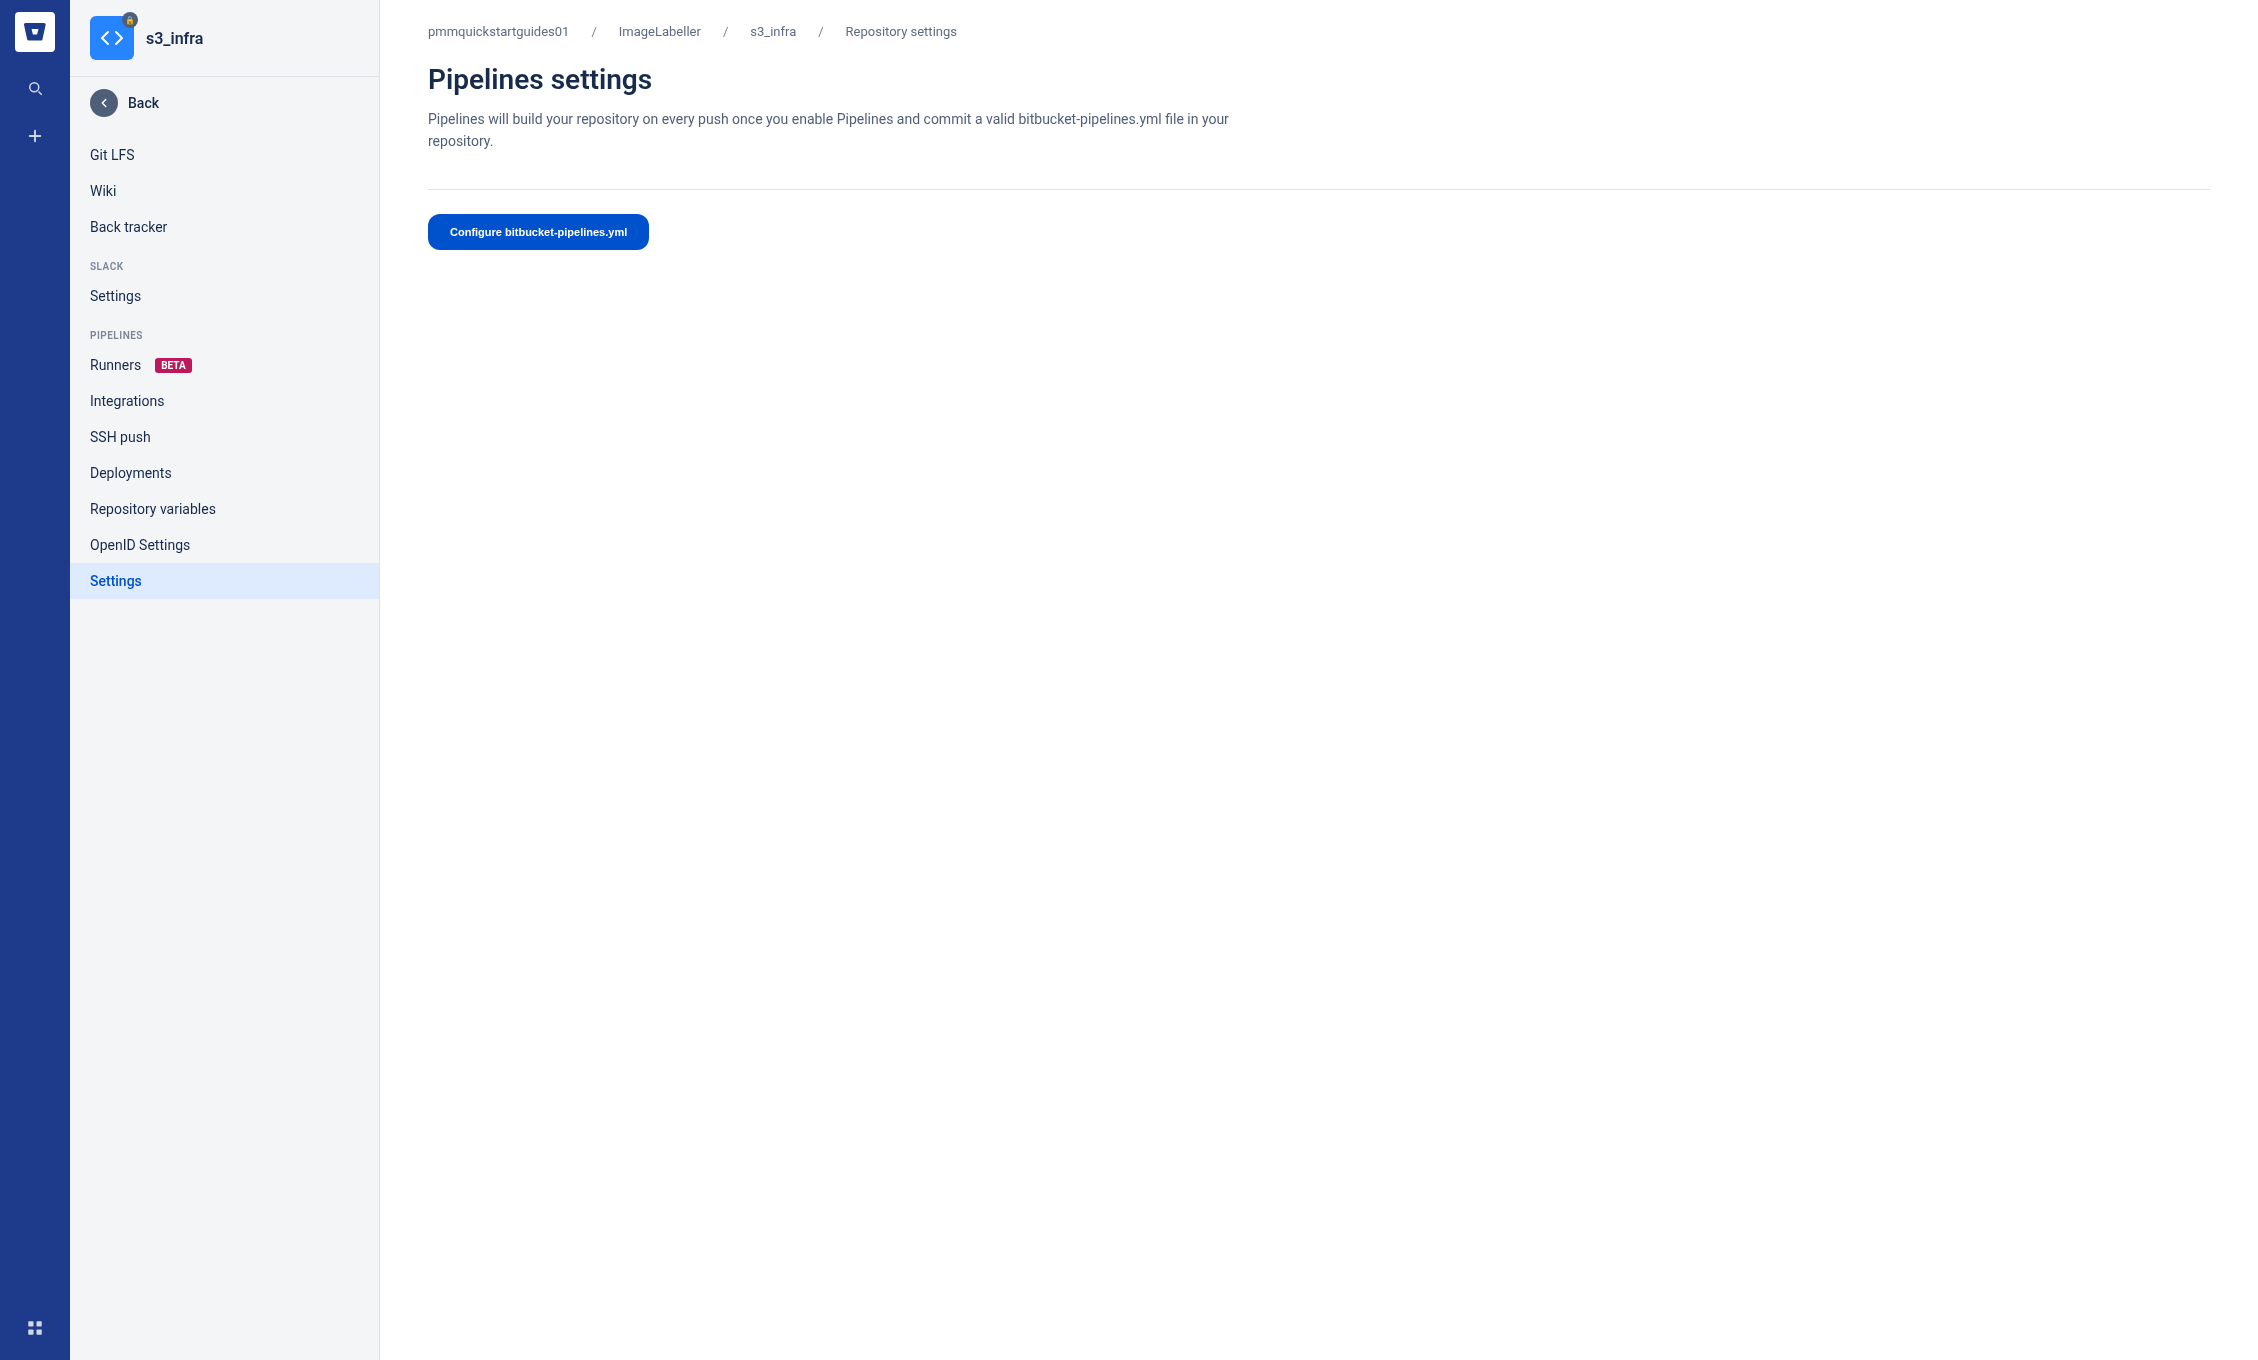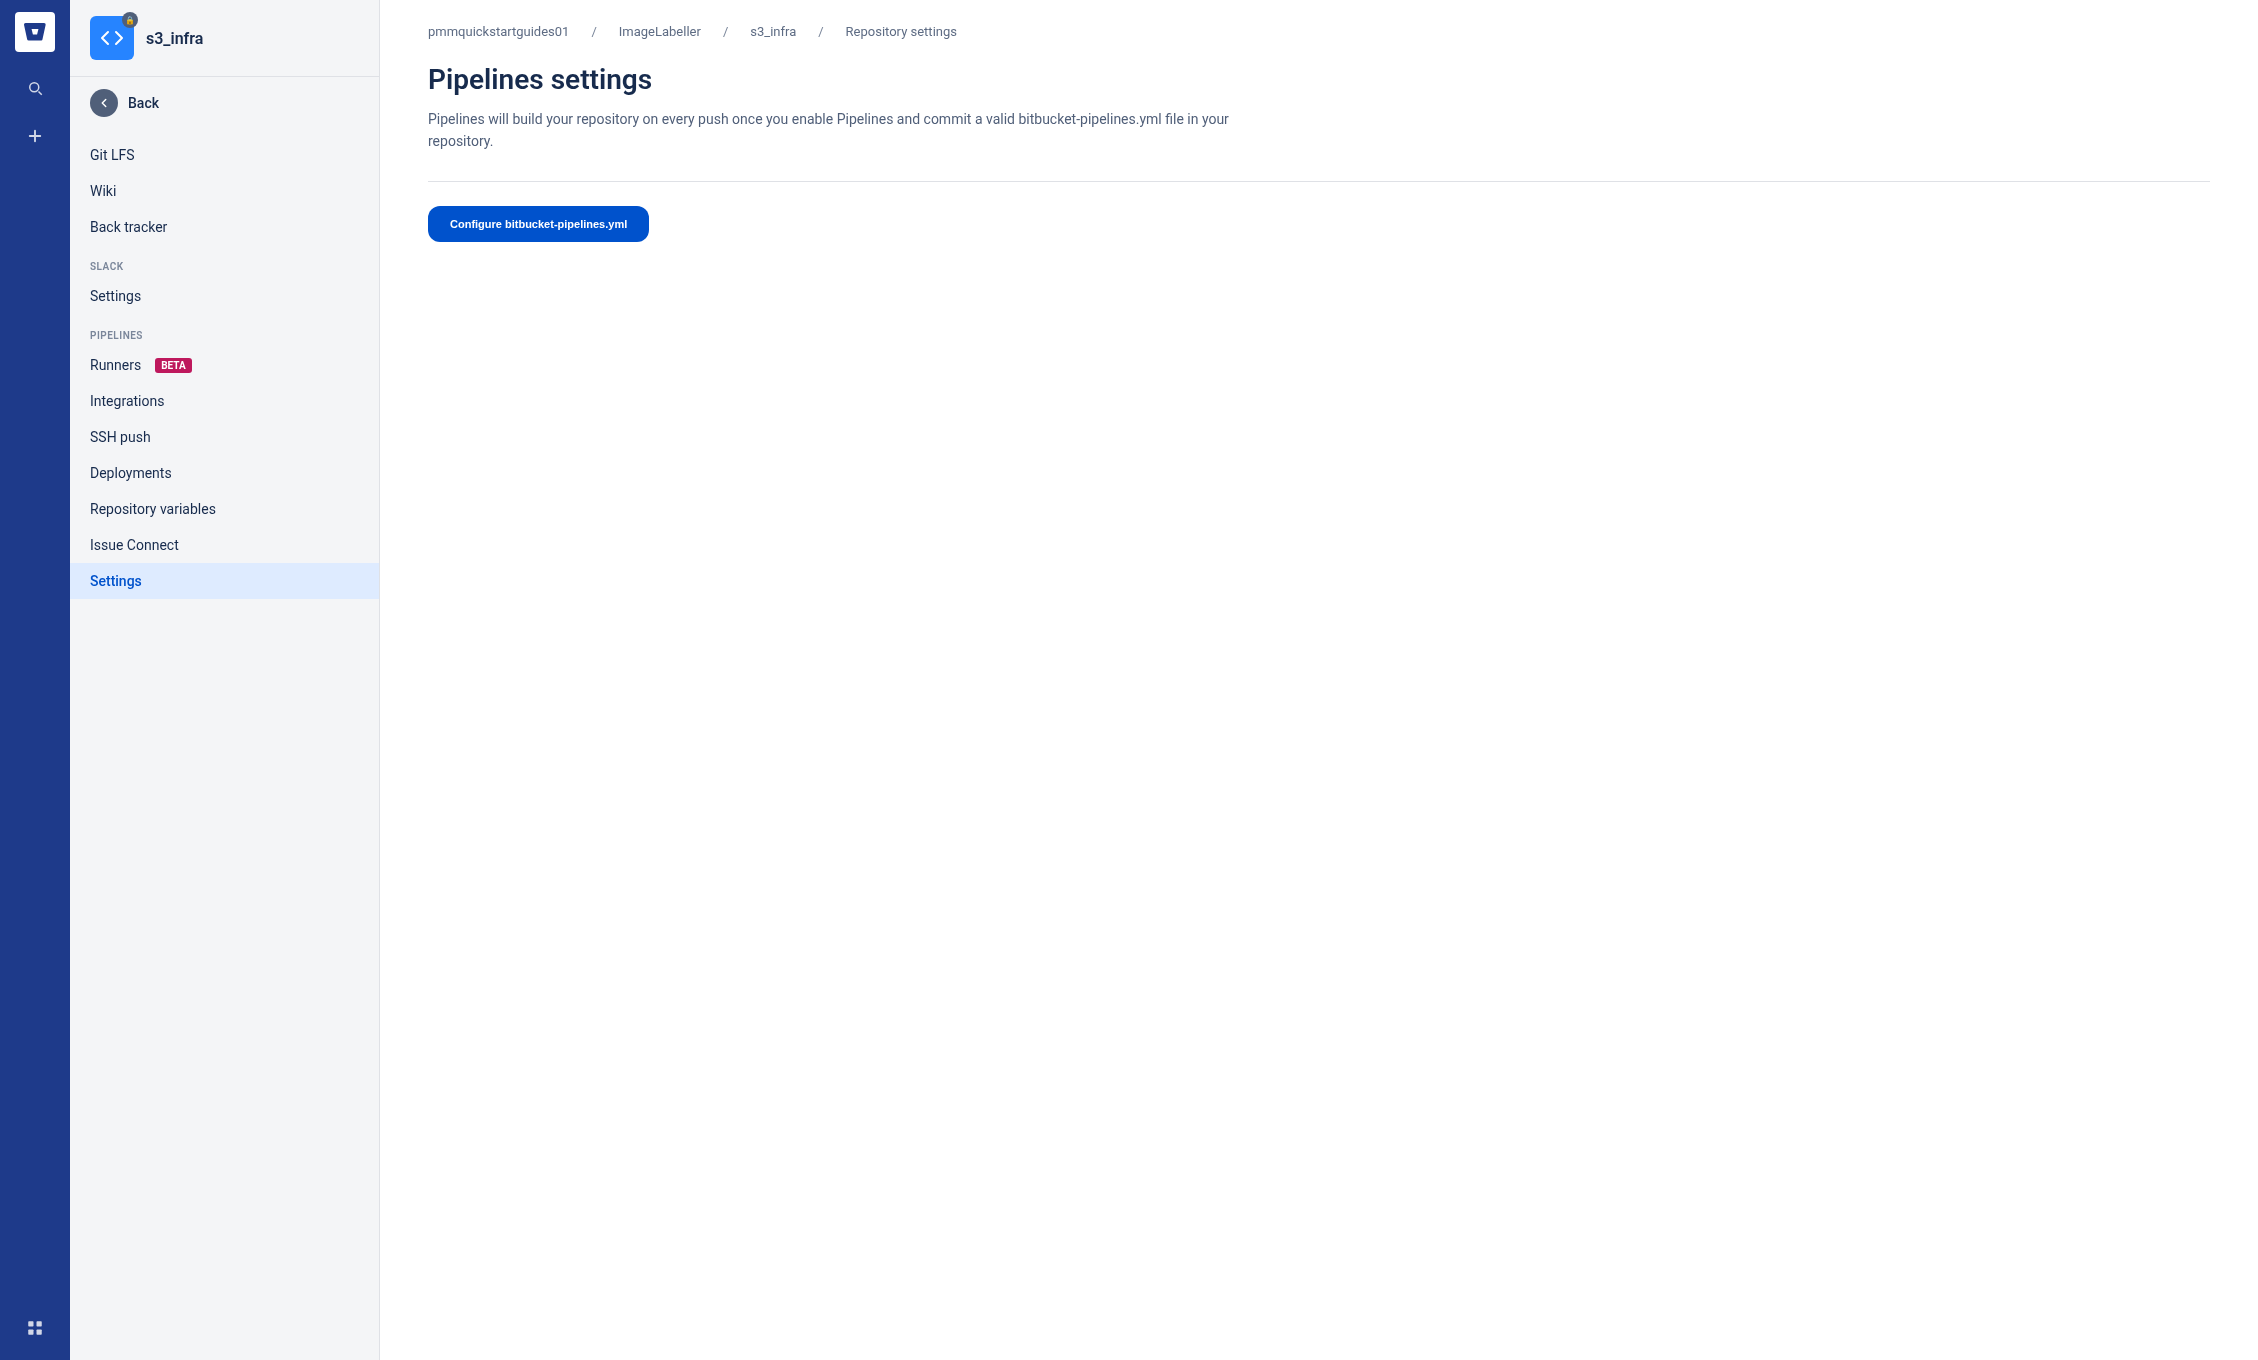--- a/index.html
+++ b/index.html
@@ -151,21 +151,21 @@
     .breadcrumb .sep { color: #7a869a; }
     .page-title {
       font-size: 28px;
       font-weight: 600;
       color: #172b4d;
       margin-bottom: 12px;
     }
     .page-description {
       font-size: 14px;
       color: #505f79;
-      margin-bottom: 28px;
+      margin-bottom: 36px;
       line-height: 1.6;
       max-width: 860px;
     }
     .divider {
       border: none;
       border-top: 1px solid #dfe1e6;
       margin-bottom: 0;
     }
     .setting-row {
       display: flex;
@@ -310,21 +310,21 @@
     <div class="nav-item">
       <span>SSH push</span>
     </div>
     <div class="nav-item">
       <span>Deployments</span>
     </div>
     <div class="nav-item">
       <span>Repository variables</span>
     </div>
     <div class="nav-item">
-      <span>Issue Connect</span>
+      <span>OpenID Settings</span>
     </div>
     <div class="nav-item active">
       <span>Settings</span>
     </div>
   </div>
 </div>
 
 <div class="main">
   <div class="breadcrumb">
     <span>pmmquickstartguides01</span>

